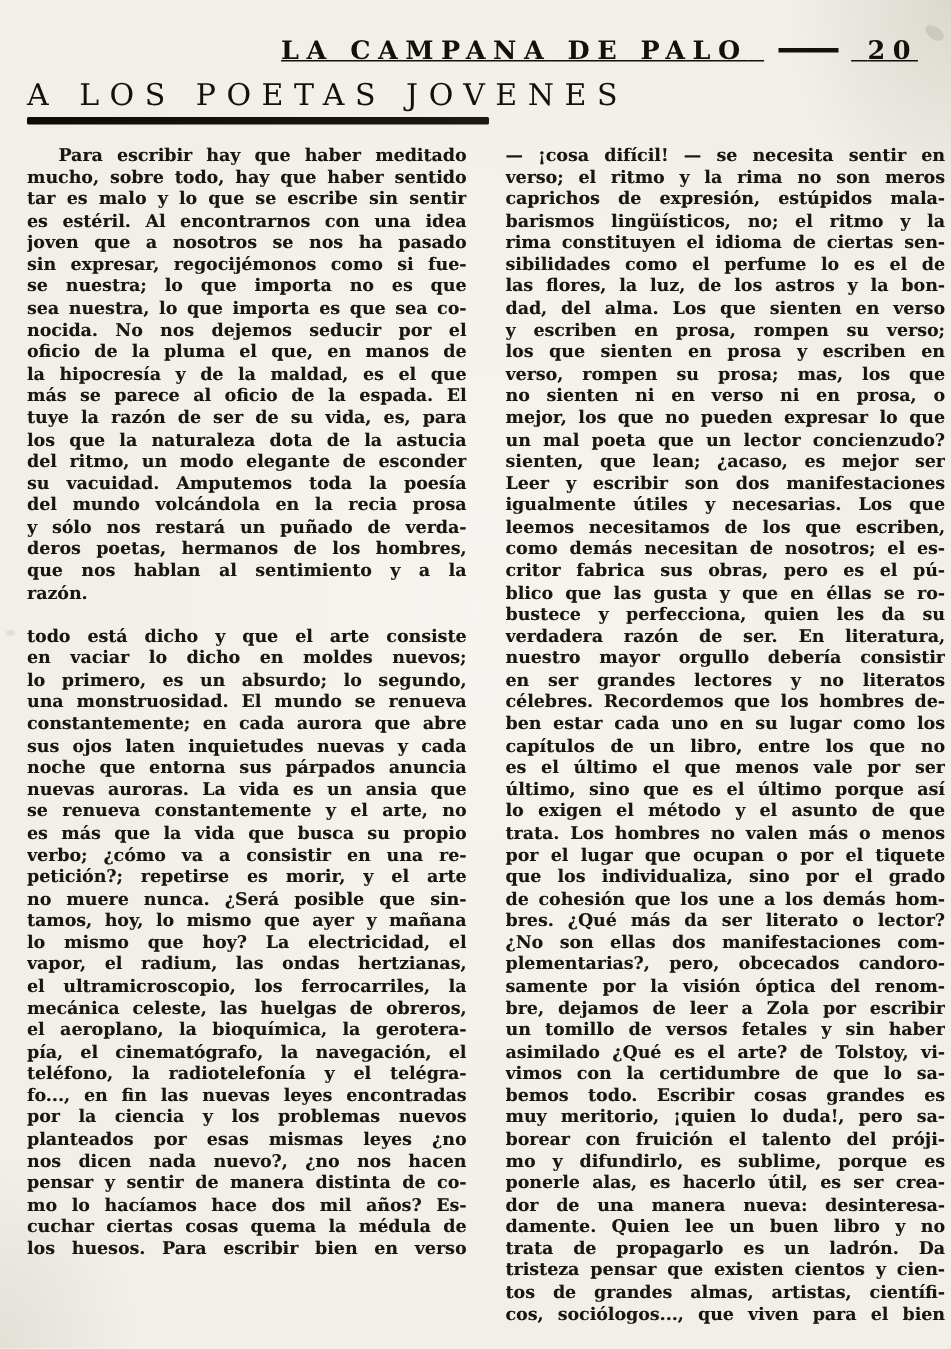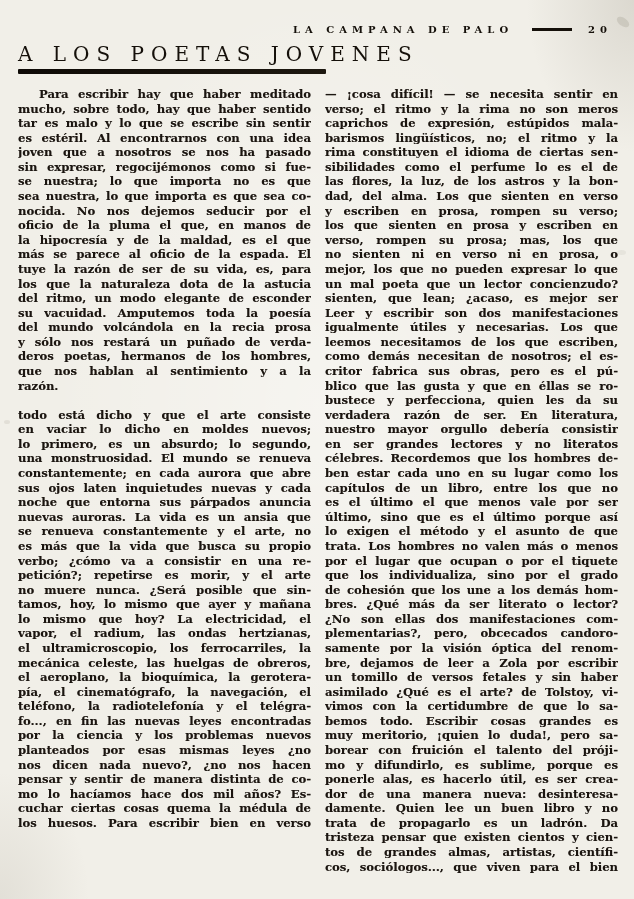--- a/index.html
+++ b/index.html
@@ -23,24 +23,25 @@
       radial-gradient(ellipse at 50% 45%, rgba(255,255,255,0.35) 0%, rgba(255,255,255,0) 60%),
       radial-gradient(ellipse at 100% 0%, rgba(120,112,95,0.18) 0%, rgba(120,112,95,0) 12%),
       radial-gradient(ellipse at 0% 100%, rgba(120,112,95,0.12) 0%, rgba(120,112,95,0) 10%),
       #f1efe8;
   }
   .masthead {
     padding-top: 24px;
     text-align: right;
     padding-right: 22px;
     font-weight: 700;
-    font-size: 10px;
+    font-size: 17px;
     letter-spacing: 5px;
     white-space: nowrap;
     color: #15100a;
+    text-decoration: underline;
   }
   .masthead .rule {
     display: inline-block;
     width: 40px;
     height: 3px;
     background: #15100a;
     vertical-align: middle;
     margin: 0 8px 2px 10px;
   }
   .article-title {
@@ -54,21 +55,21 @@
   .title-rule {
     width: 308px;
     height: 5px;
     background: linear-gradient(to right, #0e0a06, #1d1810);
     margin: 5px 0 0 18px;
     border-radius: 1px;
   }
   .columns {
     display: flex;
     margin: 13px 16px 0 18px;
-    gap: 14px;
+    gap: 26px;
     justify-content: space-between;
   }
   .col {
     width: 293px;
     flex: 0 0 293px;
   }
   .line {
     font-size: 11.6px;
     font-weight: 700;
     height: 14.58px;

